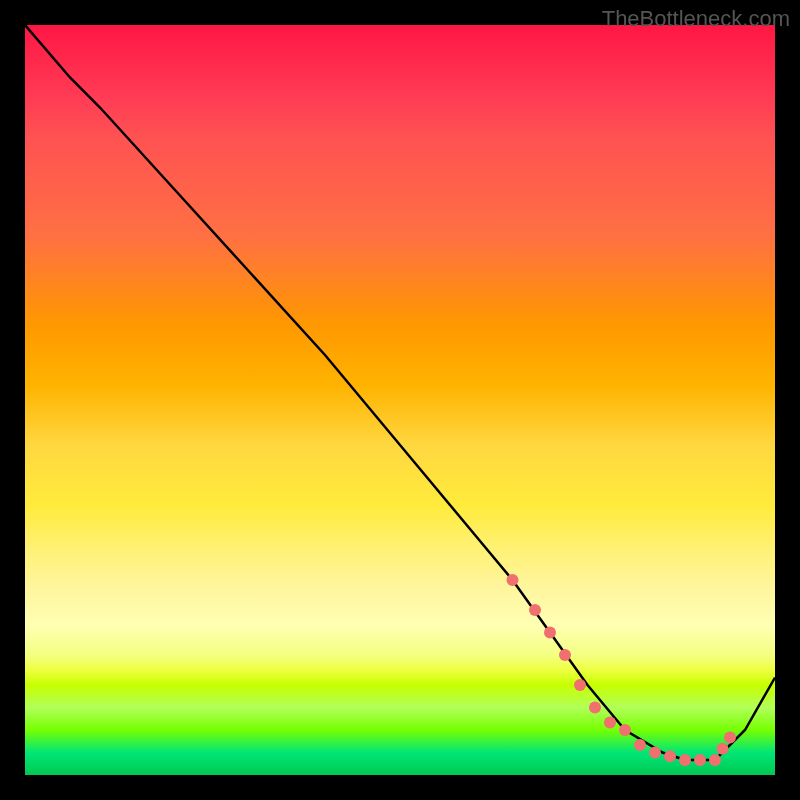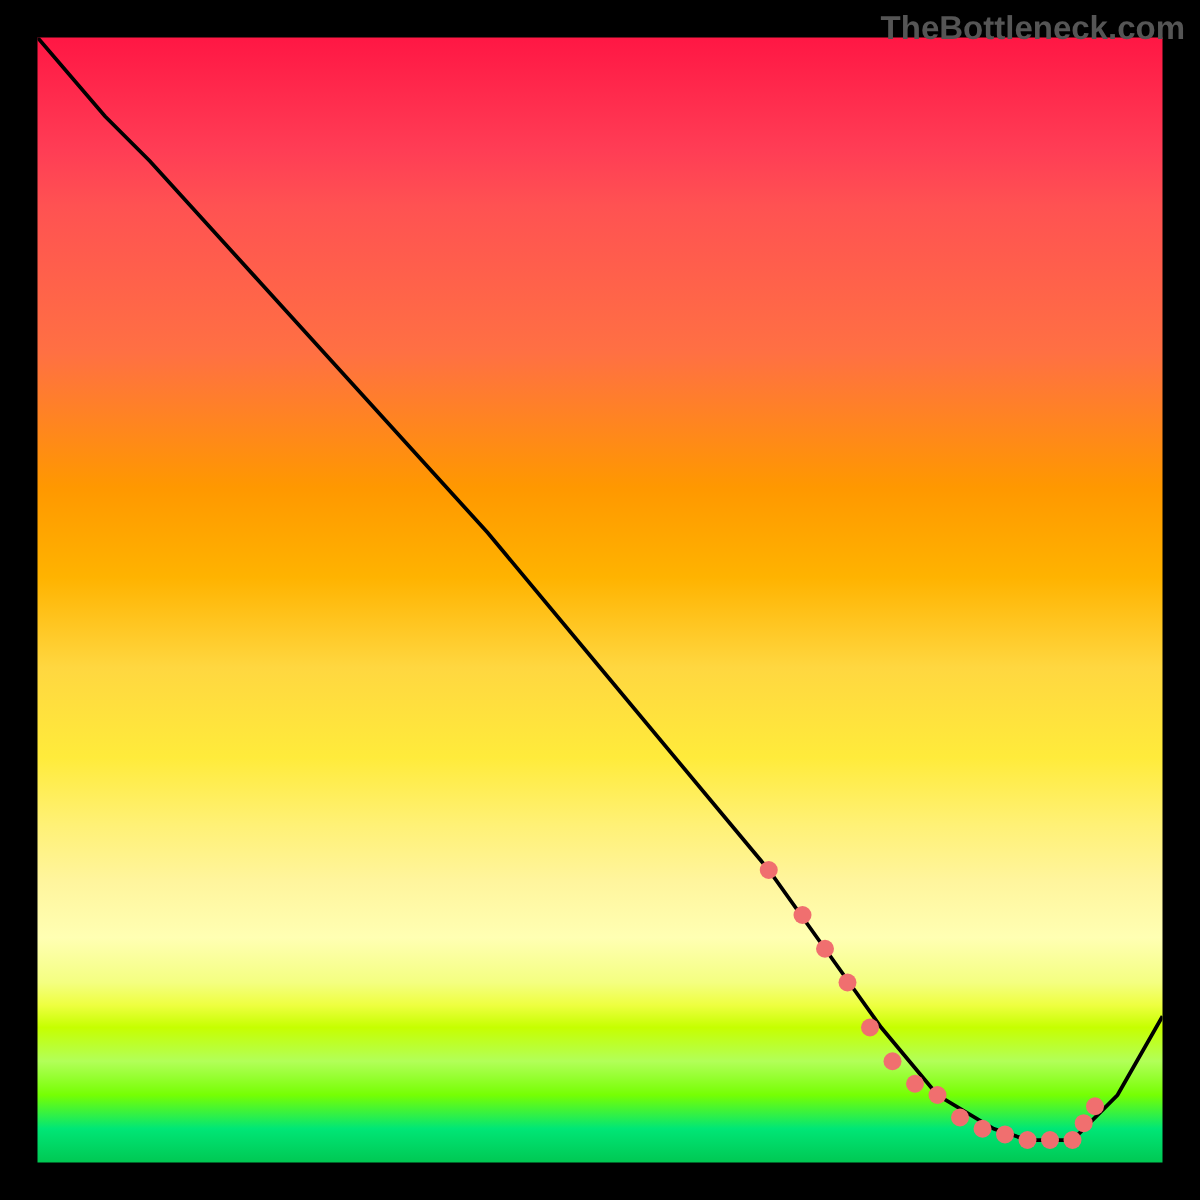--- a/index.html
+++ b/index.html
@@ -9,21 +9,21 @@
     background: #000;
     position: relative;
     font-family: Arial, sans-serif;
   }
   .watermark {
     position: absolute;
     top: 6px;
     right: 10px;
     color: #555;
     font-size: 22px;
-    font-weight: bold;
+    font-weight: normal;
     z-index: 10;
   }
   .plot-area {
     position: absolute;
     left: 25px;
     top: 25px;
     width: 750px;
     height: 750px;
     background: linear-gradient(to bottom,
       #ff1744 0%,

